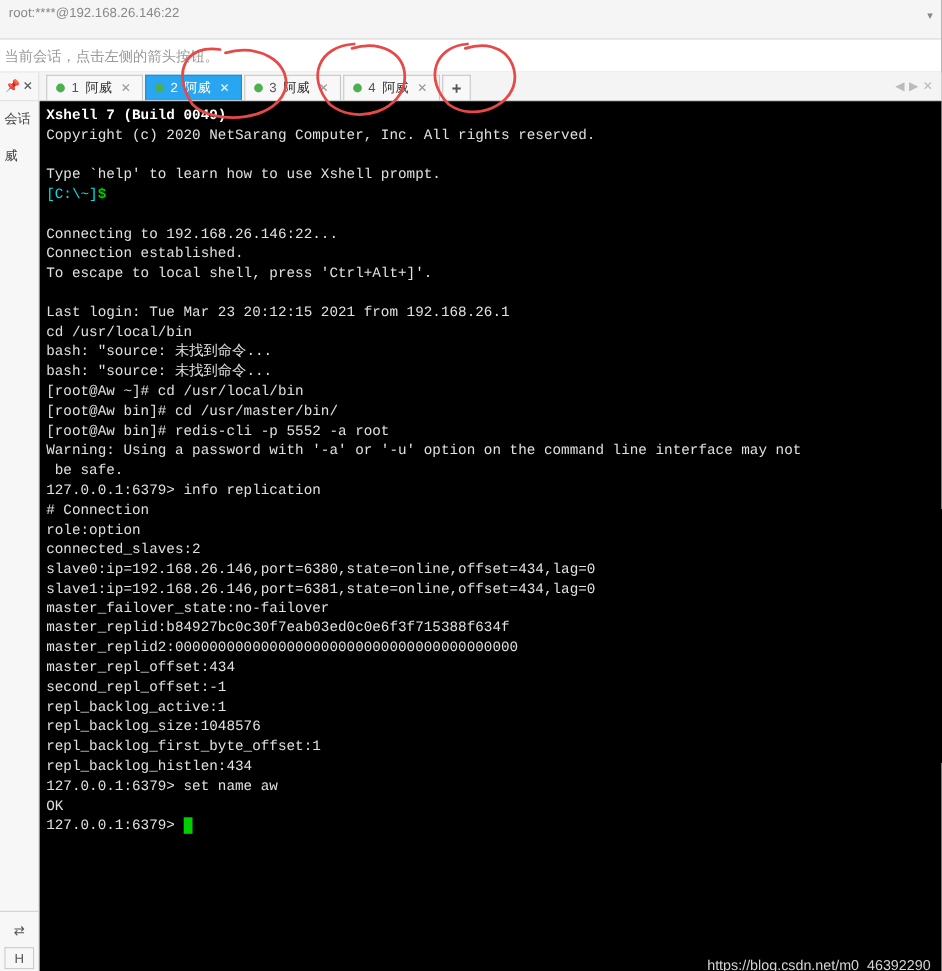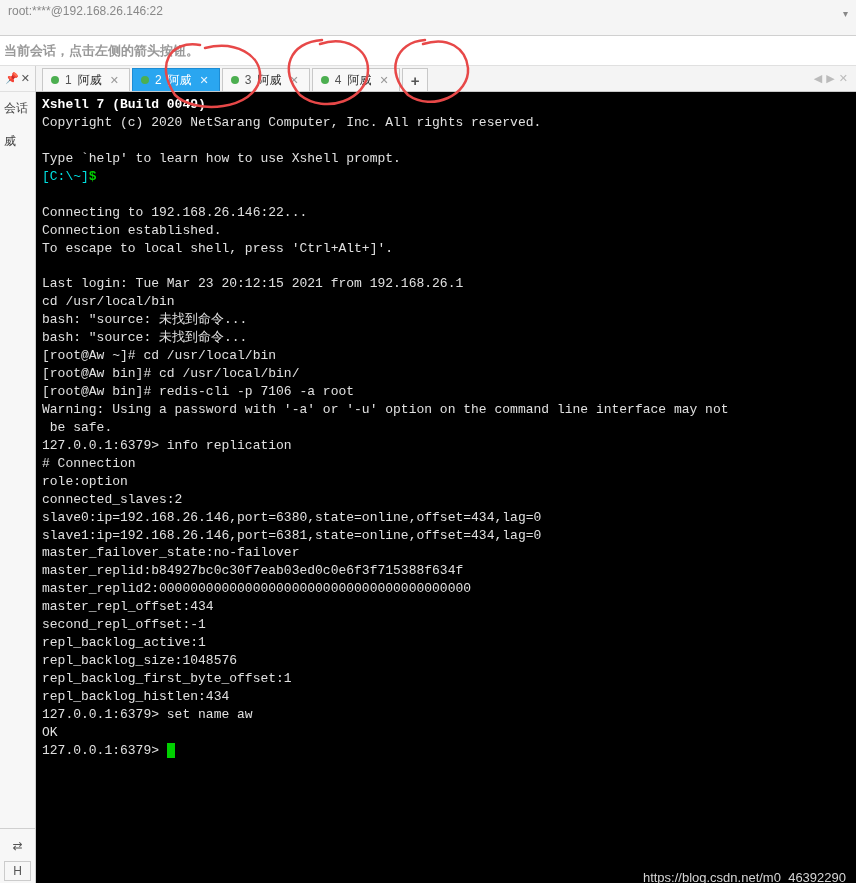--- a/index.html
+++ b/index.html
@@ -30,21 +30,20 @@
     font-size: 10px;
   }
   .hintbar {
     height: 30px;
     padding: 6px 4px;
     color: #999;
     font-size: 13px;
     background: #fff;
     border-bottom: 1px solid #e0e0e0;
     position: relative;
-    font-weight: bold;
   }
   .workspace {
     display: flex;
     height: calc(100% - 58px);
     position: relative;
   }
   .left-panel {
     width: 36px;
     background: #f7f7f7;
     border-right: 1px solid #d0d0d0;
@@ -254,22 +253,22 @@
 <span></span>
 <span>Connecting to 192.168.26.146:22...</span>
 <span>Connection established.</span>
 <span>To escape to local shell, press 'Ctrl+Alt+]'.</span>
 <span></span>
 <span>Last login: Tue Mar 23 20:12:15 2021 from 192.168.26.1</span>
 <span>cd /usr/local/bin</span>
 <span>bash: "source: 未找到命令...</span>
 <span>bash: "source: 未找到命令...</span>
 <span>[root@Aw ~]# cd /usr/local/bin</span>
-<span>[root@Aw bin]# cd /usr/local/bin/</span>
-<span>[root@Aw bin]# redis-cli -p 7106 -a root</span>
+<span>[root@Aw bin]# cd /usr/master/bin/</span>
+<span>[root@Aw bin]# redis-cli -p 5552 -a root</span>
 <span>Warning: Using a password with '-a' or '-u' option on the command line interface may not</span>
 <span> be safe.</span>
 <span>127.0.0.1:6379&gt; info replication</span>
 <span># Connection</span>
 <span>role:option</span>
 <span>connected_slaves:2</span>
 <span>slave0:ip=192.168.26.146,port=6380,state=online,offset=434,lag=0</span>
 <span>slave1:ip=192.168.26.146,port=6381,state=online,offset=434,lag=0</span>
 <span>master_failover_state:no-failover</span>
 <span>master_replid:b84927bc0c30f7eab03ed0c0e6f3f715388f634f</span>

